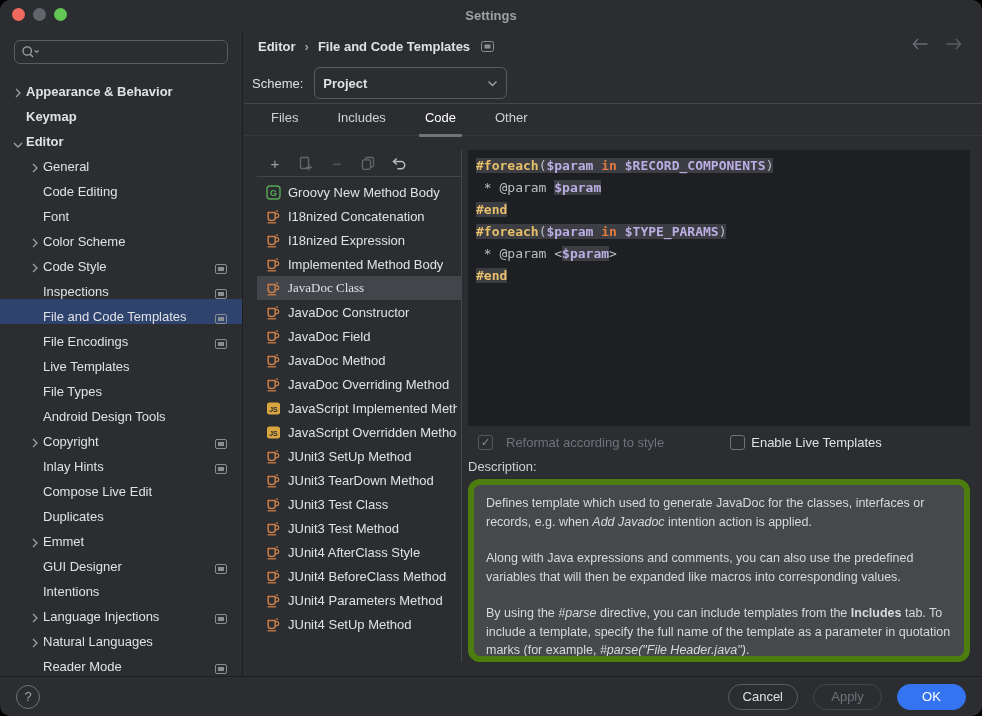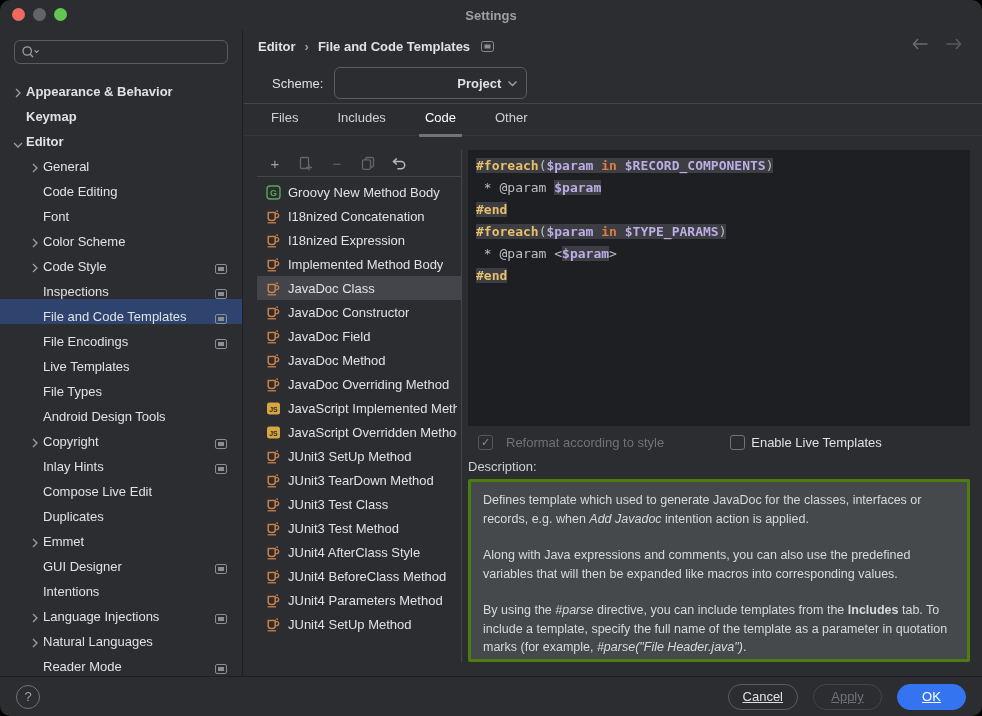--- a/index.html
+++ b/index.html
@@ -34,66 +34,66 @@
   .flex-sp{flex:1;}
   .pp-icon{flex:0 0 auto;margin-right:15px;display:flex;align-items:center;}
   
   .main{position:absolute;left:244px;top:30px;right:0;bottom:40px;}
   .crumbs{height:33px;display:flex;align-items:center;padding:0 14px;gap:9px;}
   .crumb{font-weight:bold;color:#DFE1E5;}
   .crumb-sep{color:#9DA0A6;font-weight:bold;}
   .crumb-icon{display:flex;align-items:center;margin-left:2px;}
   .nav-arrows{position:absolute;right:20px;top:8px;display:flex;gap:16px;}
   .nav-btn{display:flex;align-items:center;}
-  .scheme-row{height:40px;display:flex;align-items:center;padding:0 28px;gap:11px;text-align:right;}
+  .scheme-row{height:40px;display:flex;align-items:center;padding:0 8px;gap:11px;}
   .scheme-label{color:#DFE1E5;}
   .dropdown{width:193px;height:32px;border:1px solid #5A5D5F;border-radius:6px;display:flex;align-items:center;padding:0 8px;gap:6px;background:#2B2D30;}
   .dropdown .dd-val{flex:1;font-weight:bold;color:#DFE1E5;white-space:nowrap;}
   .hdivider{height:1px;background:#43454A;margin:0;}
   .tabs{height:32px;display:flex;align-items:flex-end;gap:27px;padding:0 0 0 21px;border-bottom:1px solid #35373B;}
   .tab{padding:0 6px 9px 6px;color:#CED0D6;border-bottom:3px solid transparent;margin-bottom:-2px;border-radius:1px;}
   .tab.selected{color:#FFFFFF;border-bottom-color:#6F737A;}
   
   .content{position:absolute;top:120px;left:13px;right:12px;bottom:14px;display:flex;}
   .list-col{width:205px;flex:0 0 205px;border-right:1px solid #43454A;display:flex;flex-direction:column;overflow:hidden;}
   .list-toolbar{height:27px;flex:0 0 27px;border-bottom:1px solid #43454A;display:flex;align-items:center;gap:15px;padding:0 10px;}
   .tb-btn{display:flex;align-items:center;justify-content:center;width:16px;height:16px;font-size:15px;color:#9DA0A6;}
   .tb-btn.dim{color:#63666B;}
   .tb-btn.bright{color:#B6B9BE;}
   .tpl-list{flex:1;overflow:hidden;padding-top:3px;}
   .tpl-row{height:24px;display:flex;align-items:center;gap:7px;padding:0 4px 0 9px;}
-  .tpl-row.selected{background:var(--sel-gray);}
+  .tpl-row.selected{background:var(--sel-gray);font-family:Liberation Serif, serif;}
   .ticon{width:15px;height:15px;flex:0 0 15px;display:flex;align-items:center;justify-content:center;}
   .tpl-label{white-space:nowrap;overflow:hidden;color:#DFE1E5;}
   .right-col{flex:1;display:flex;flex-direction:column;margin-left:6px;min-width:0;}
   .editor{height:276px;flex:0 0 276px;background:var(--ed-bg);padding:5px 0 0 8px;font-family:"DejaVu Sans Mono",monospace;font-size:13px;line-height:22px;overflow:hidden;}
   .code-line{white-space:pre;}
   .tok{color:var(--syn-p);}
   .tok.s-d{color:var(--syn-d);font-weight:bold;}
   .tok.s-k{color:var(--syn-k);font-weight:bold;}
   .tok.s-v{color:var(--syn-v);font-weight:bold;}
   .tok.hl{background:var(--tpl-hl);}
   .opts{height:32px;flex:0 0 32px;display:flex;align-items:center;gap:6px;padding-left:10px;}
   .cb{width:15px;height:15px;border-radius:3px;border:1px solid #6F737A;display:flex;align-items:center;justify-content:center;background:transparent;}
   .cb.disabled{border-color:#54575C;}
   .cb .mark{color:#8C8F93;font-size:11px;line-height:1;}
   .opt-label{color:#DFE1E5;}
   .opt-label.dim{color:#6F737A;margin-left:7px;}
   .opt-gap{width:54px;}
   .desc-label{margin:1px 0 5px 0;color:#CED0D6;}
-  .desc-panel{flex:1;background:#45494B;border:3px solid #4d7c0f;border-radius:2px;padding:9px 12px;color:#D7D9DC;font-size:12.5px;line-height:18.5px;overflow:hidden;}
+  .desc-panel{flex:1;background:#45494B;border:6px solid #4d7c0f;border-radius:12px;padding:9px 12px;color:#D7D9DC;font-size:12.5px;line-height:18.5px;overflow:hidden;}
   .desc-panel p{margin:0 0 18px 0;}
   .desc-panel p:last-child{margin-bottom:0;}
   .seg-i{font-style:italic;}
   .seg-b{font-weight:bold;}
   
   .footer{position:absolute;left:0;right:0;bottom:0;height:40px;border-top:1px solid #1E1F22;display:flex;align-items:center;padding:0 16px;}
   .help-btn{width:24px;height:24px;border-radius:50%;border:1px solid #6F737A;color:#9DA0A6;display:flex;align-items:center;justify-content:center;font-size:13px;}
   .footer .flex-sp{flex:1;}
-  .btn{height:26px;min-width:69px;border-radius:13px;display:flex;align-items:center;justify-content:center;padding:0 14px;margin-left:15px;font-size:13px;text-decoration:underline;}
+  .btn{height:26px;min-width:69px;border-radius:13px;display:flex;align-items:center;justify-content:center;padding:0 14px;margin-left:15px;font-size:13px;}
   .btn.secondary{border:1px solid #5A5D5F;color:#DFE1E5;background:transparent;}
   .btn.disabled{border:1px solid #43454A;color:#6F737A;background:transparent;}
   .btn.primary{background:var(--accent);color:#FFFFFF;border:1px solid var(--accent);}
   svg{display:block;}
 </style>
 </head>
 <body>
 
 <div class="window">
 

